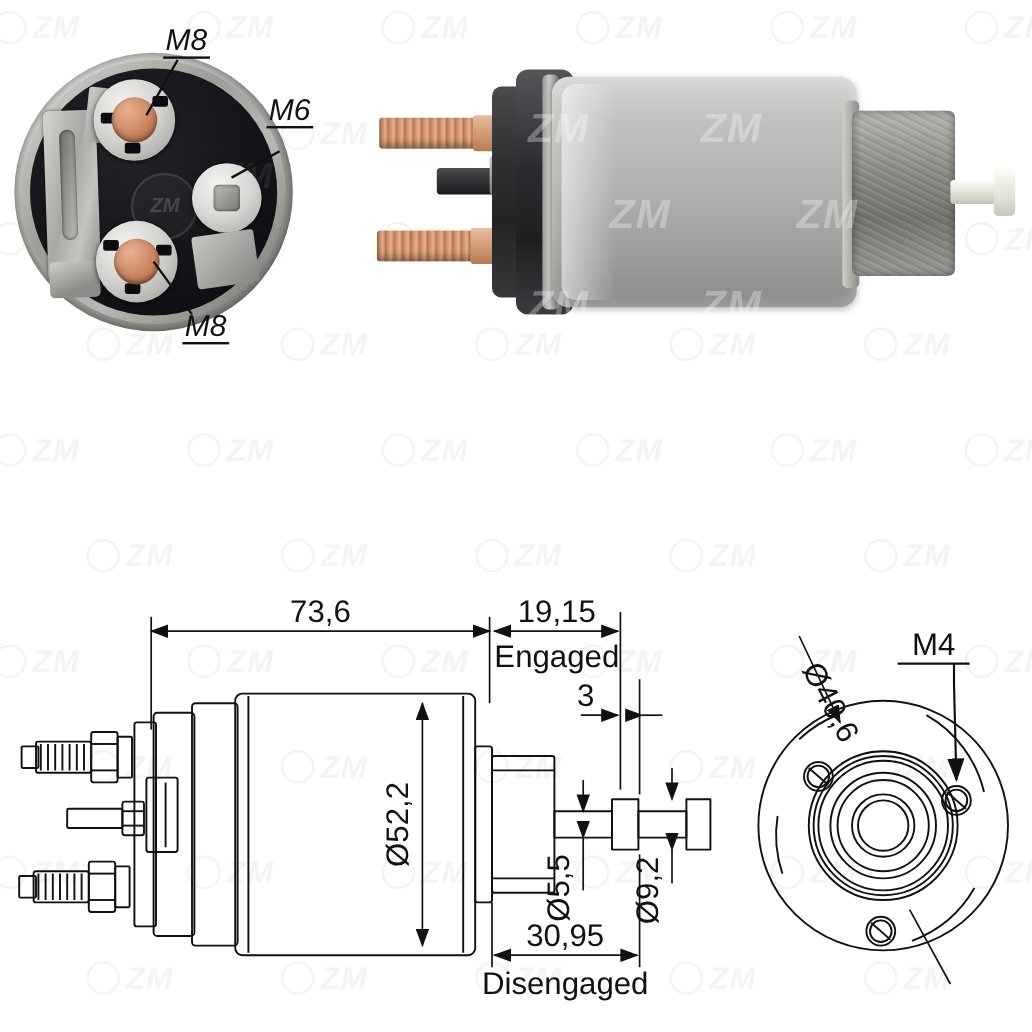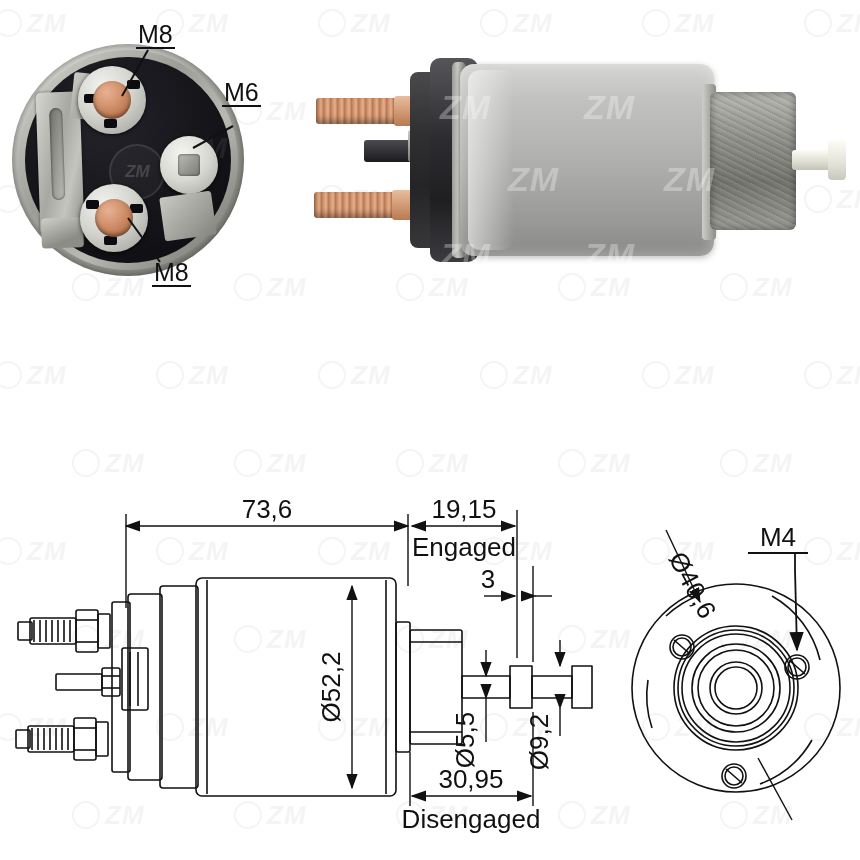--- a/index.html
+++ b/index.html
@@ -215,21 +215,21 @@
   #drawing{position:absolute;left:0;top:490px;width:860px;height:370px;z-index:3;}
   #drawing svg{display:block;}
 
   
   .callout{
     position:absolute;z-index:6;
     font-size:25px;color:#111;
     font-family:"Liberation Sans", sans-serif;
     white-space:nowrap;
   }
-  .callout .txt{display:inline-block;padding:0 2px;}
+  .callout .txt{display:inline-block;padding:0 2px;font-style:italic;}
   .callout .ul{display:block;height:2px;background:#111;margin-top:-2px;}
   .leader{position:absolute;z-index:5;}
 </style>
 </head>
 <body>
 
 <div id="stage">
 
   <div class="wm-layer">
     <div class="wm" style="left:-6px;  top:8px;"><span class="wm-badge"></span><span>ZM</span></div>

